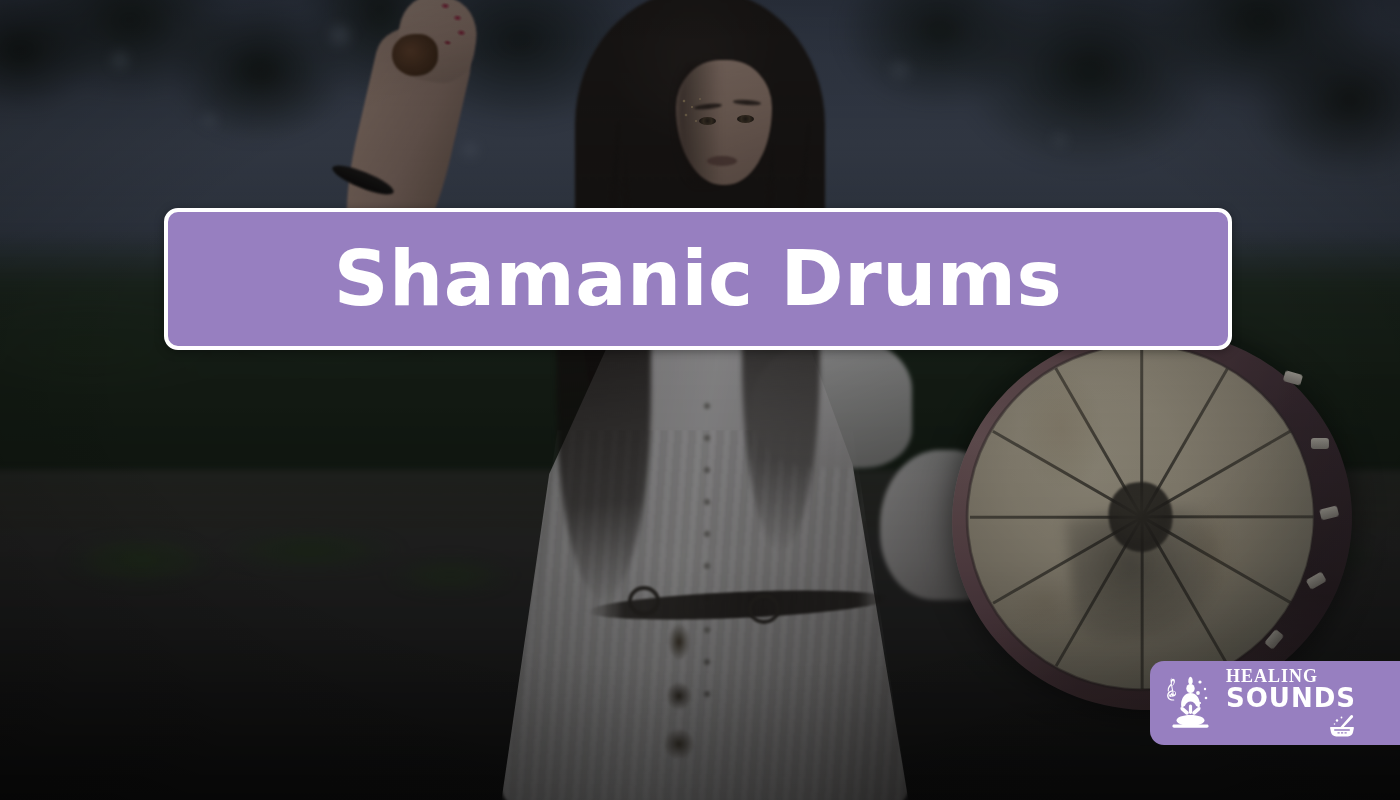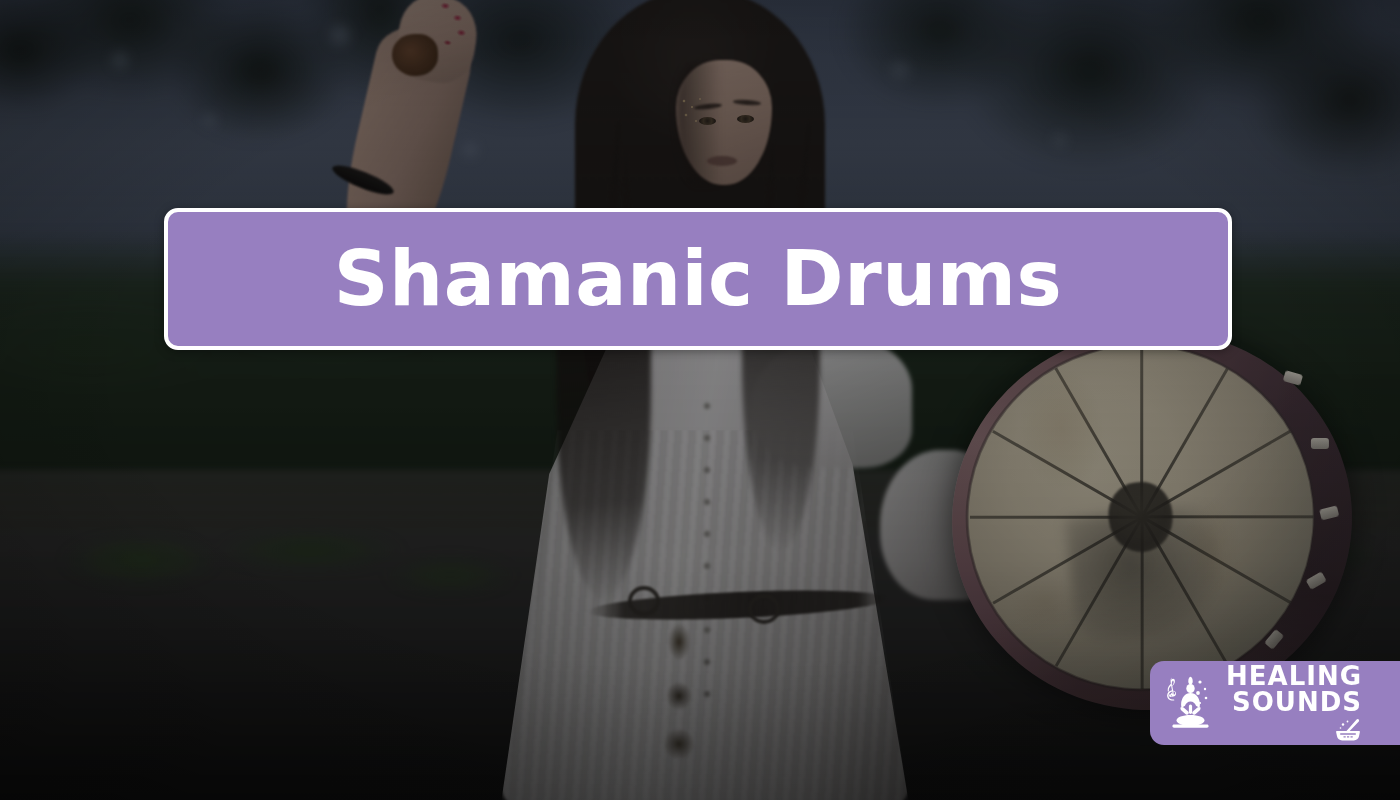--- a/index.html
+++ b/index.html
@@ -373,21 +373,21 @@
   .brand-mark { width:56px; height:58px; flex:0 0 auto; }
   .brand-words {
     margin-left:6px;
     display:flex; flex-direction:column; justify-content:center;
     color:#ffffff;
     font-family:"DejaVu Sans", sans-serif;
     font-weight:700;
     letter-spacing:1px;
     line-height:1.0;
   }
-  .brand-line1 { font-size:26px; }
+  .brand-line1 { font-size:18px;font-family:Liberation Serif, serif; }
   .brand-line2 { font-size:26px; display:flex; align-items:flex-end; gap:3px;flex-direction:column; }
   .bowl-mark { width:28px; height:24px; flex:0 0 auto; margin-bottom:1px; }
 </style>
 </head>
 <body>
 
 <div class="canvas">
 
   <div class="photo">
     <div class="treeline"></div>

